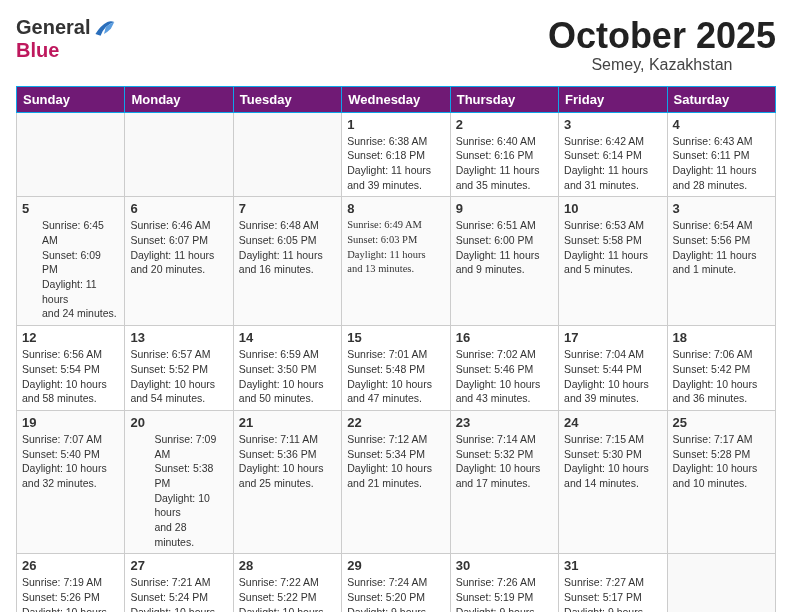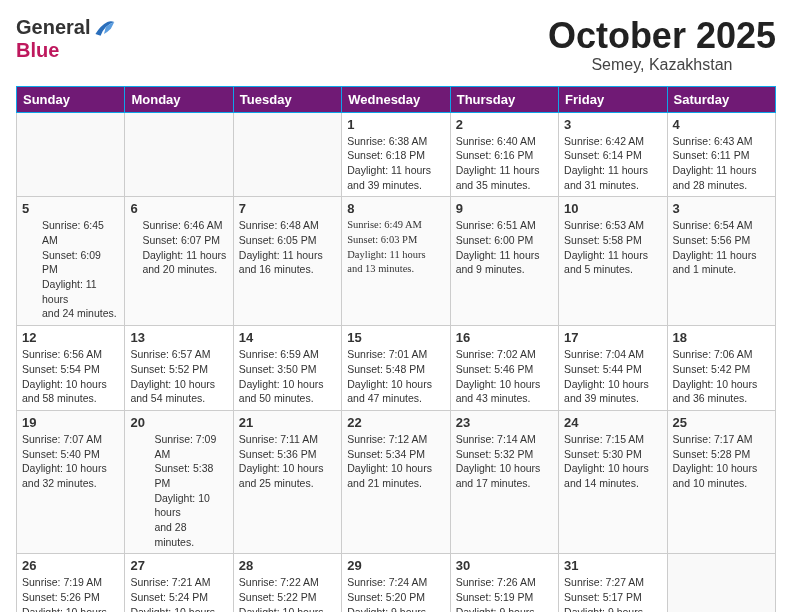--- a/index.html
+++ b/index.html
@@ -159,21 +159,21 @@
       <tr>
         <td>
           <span class="day-number">5</span>
           <div class="day-info" style="white-space: pre-line; margin-left: 20px;">Sunrise: 6:45 AM
 Sunset: 6:09 PM
 Daylight: 11 hours
 and 24 minutes.</div>
         </td>
         <td>
           <span class="day-number">6</span>
-          <div class="day-info" style="white-space: pre-line; margin-left: 12px;">Sunrise: 6:46 AM
+          <div class="day-info" style="white-space: pre-line;">Sunrise: 6:46 AM
 Sunset: 6:07 PM
 Daylight: 11 hours
 and 20 minutes.</div>
         </td>
         <td>
           <span class="day-number">7</span>
           <div class="day-info" style="white-space: pre-line;">Sunrise: 6:48 AM
 Sunset: 6:05 PM
 Daylight: 11 hours
 and 16 minutes.</div>

